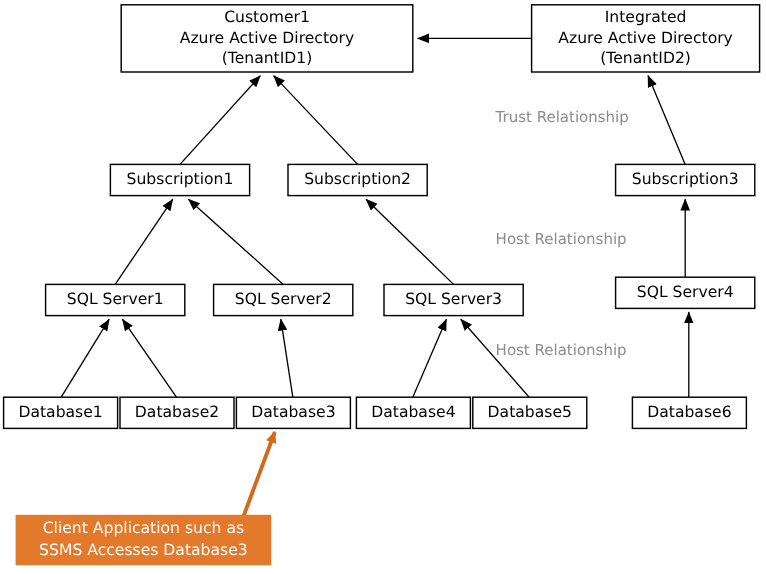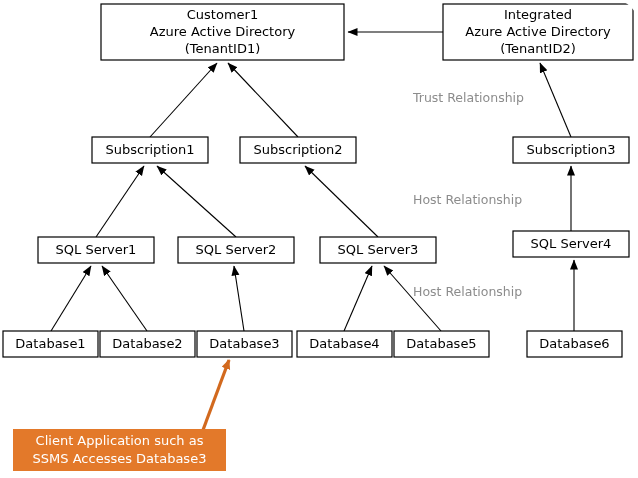--- a/index.html
+++ b/index.html
@@ -7,21 +7,20 @@
     padding: 0;
     background: #ffffff;
   }
   #diagram-root {
     position: relative;
     width: 638px;
     height: 478px;
     background: #ffffff;
     font-family: "DejaVu Sans", sans-serif;
     overflow: hidden;
-    border-radius: 24px;
   }
   svg.canvas {
     position: absolute;
     left: 0;
     top: 0;
     width: 638px;
     height: 478px;
   }
   .node-rect {
     fill: #ffffff;

